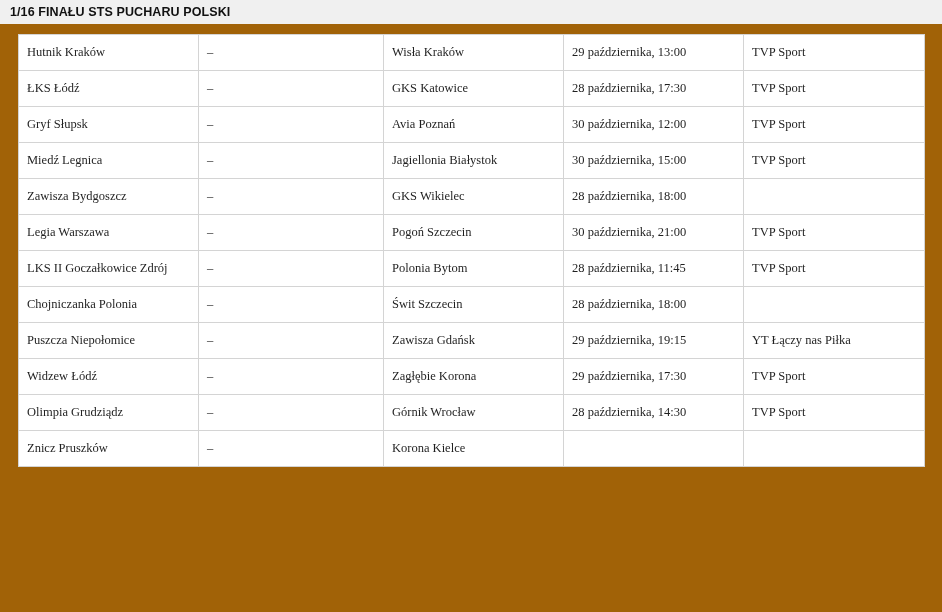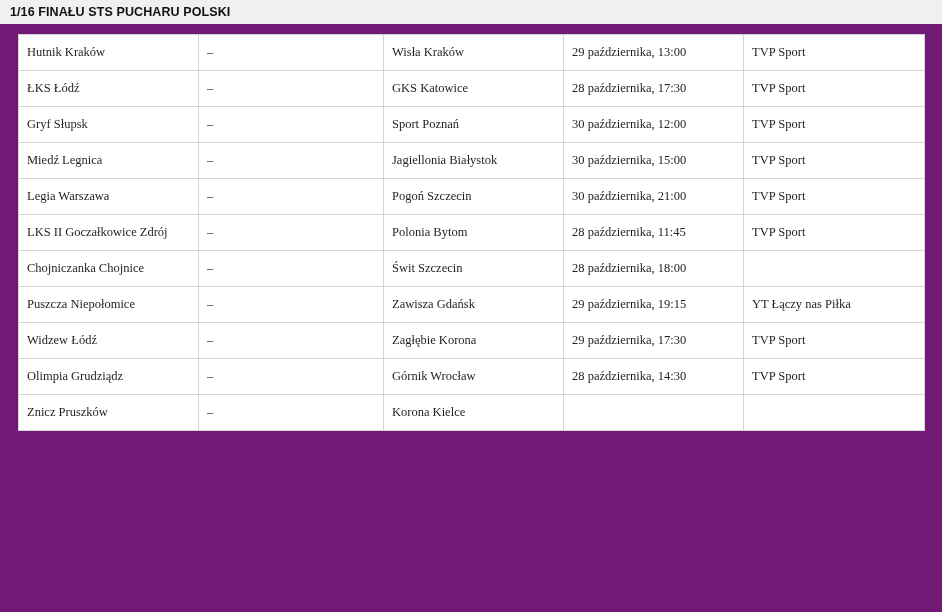--- a/index.html
+++ b/index.html
@@ -11,21 +11,21 @@
     width: 942px;
     height: 612px;
     font-family: "Liberation Sans", sans-serif;
     color: #1c1c1c;
     overflow: hidden;
   }
   .page {
     position: relative;
     width: 942px;
     height: 612px;
-    background: #701a75;
+    background: #a16207;
     box-sizing: border-box;
   }
   .title-bar {
     height: 24px;
     background: #f0f0f0;
     display: flex;
     align-items: center;
     padding-left: 10px;
     box-sizing: border-box;
   }
@@ -96,47 +96,54 @@
         <tr>
           <td>ŁKS Łódź</td>
           <td class="score">–</td>
           <td>GKS Katowice</td>
           <td>28 października, 17:30</td>
           <td>TVP Sport</td>
         </tr>
         <tr>
           <td>Gryf Słupsk</td>
           <td class="score">–</td>
-          <td>Sport Poznań</td>
+          <td>Avia Poznań</td>
           <td>30 października, 12:00</td>
           <td>TVP Sport</td>
         </tr>
         <tr>
           <td>Miedź Legnica</td>
           <td class="score">–</td>
           <td>Jagiellonia Białystok</td>
           <td>30 października, 15:00</td>
           <td>TVP Sport</td>
+        </tr>
+        <tr>
+          <td>Zawisza Bydgoszcz</td>
+          <td class="score">–</td>
+          <td>GKS Wikielec</td>
+          <td>28 października, 18:00</td>
+          <td></td>
         </tr>
         <tr>
           <td>Legia Warszawa</td>
           <td class="score">–</td>
           <td>Pogoń Szczecin</td>
           <td>30 października, 21:00</td>
           <td>TVP Sport</td>
         </tr>
         <tr>
           <td>LKS II Goczałkowice Zdrój</td>
           <td class="score">–</td>
           <td>Polonia Bytom</td>
           <td>28 października, 11:45</td>
           <td>TVP Sport</td>
         </tr>
         <tr>
-          <td>Chojniczanka Chojnice</td>
+          <td>Chojniczanka Polonia</td>
           <td class="score">–</td>
           <td>Świt Szczecin</td>
           <td>28 października, 18:00</td>
           <td></td>
         </tr>
         <tr>
           <td>Puszcza Niepołomice</td>
           <td class="score">–</td>
           <td>Zawisza Gdańsk</td>
           <td>29 października, 19:15</td>

